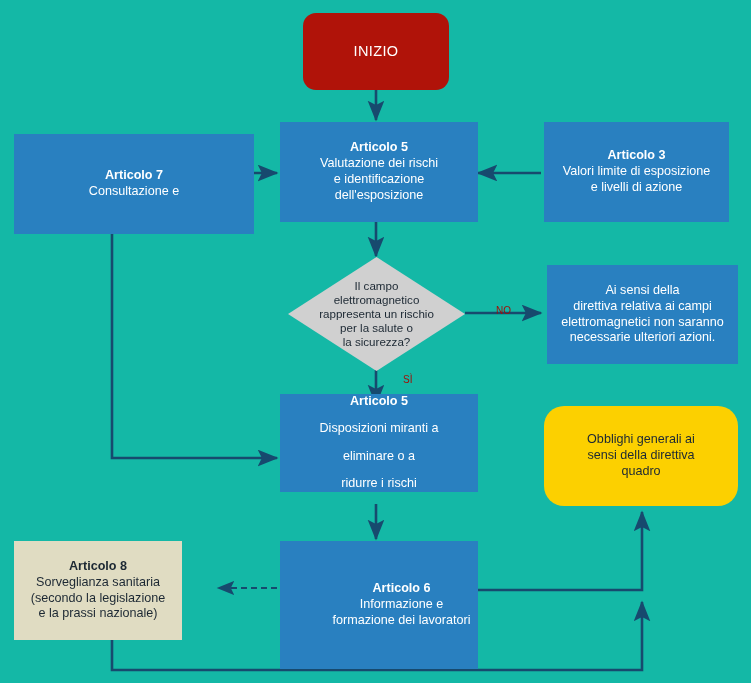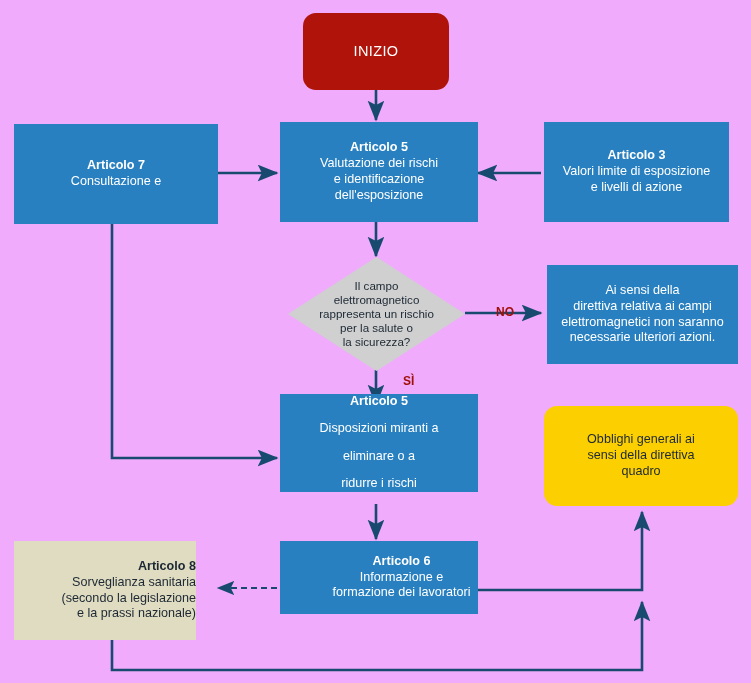--- a/index.html
+++ b/index.html
@@ -7,21 +7,21 @@
     padding: 0;
     background: #ffffff;
   }
   body {
     font-family: "Liberation Sans", sans-serif;
   }
   #canvas {
     position: relative;
     width: 751px;
     height: 683px;
-    background: #f0abfc;
+    background: #14b8a6;
     overflow: hidden;
   }
   #wires {
     position: absolute;
     left: 0;
     top: 0;
     width: 751px;
     height: 683px;
     pointer-events: none;
   }
@@ -52,21 +52,21 @@
     letter-spacing: 0.4px;
   }
   .skin-blue {
     background: #2980c0;
     color: #ffffff;
     font-size: 12.6px;
   }
   .skin-yellow {
     background: #fcd000;
     color: #1c2833;
-    border-radius: 13px;
+    border-radius: 20px;
     font-size: 12.6px;
   }
   .skin-beige {
     background: #e0dcc2;
     color: #1c2833;
     font-size: 12.6px;
   }
   .skin-diamond {
     background: transparent;
     color: #1c2833;
@@ -83,22 +83,22 @@
     clip-path: polygon(50% 0%, 100% 50%, 50% 100%, 0% 50%);
     z-index: -1;
   }
   .diamond-wrap {
     position: relative;
   }
 
   .edge-label {
     position: absolute;
     color: #a01008;
-    font-size: 12px;
-    font-weight: bold;
+    font-size: 10px;
+    font-weight: normal;
     z-index: 4;
     white-space: nowrap;
   }
 </style>
 </head>
 <body>
 
 <div id="canvas">
 
   <svg id="wires" viewBox="0 0 751 683" width="751" height="683" xmlns="http://www.w3.org/2000/svg">
@@ -136,21 +136,21 @@
 
     <g stroke="#174a6e" stroke-width="2.2" fill="none" stroke-dasharray="6,4">
       <path d="M277,588 L218,588" marker-end="url(#ahd)"></path>
     </g>
   </svg>
 
   <div class="node skin-start" style="left:303px; top:13px; width:146px; height:77px;">
     <span class="ln">INIZIO</span>
   </div>
 
-  <div class="node skin-blue" style="left:14px; top:124px; width:204px; height:100px;">
+  <div class="node skin-blue" style="left:14px; top:134px; width:240px; height:100px;">
     <span class="ln ttl">Articolo 7</span>
     <span class="ln">Consultazione e</span>
   </div>
 
   <div class="node skin-blue" style="left:280px; top:122px; width:198px; height:100px;">
     <span class="ln ttl">Articolo 5</span>
     <span class="ln">Valutazione dei rischi</span>
     <span class="ln">e identificazione</span>
     <span class="ln">dell'esposizione</span>
   </div>
@@ -183,28 +183,28 @@
     <span class="ln">eliminare o a</span>
     <span class="ln">ridurre i rischi</span>
   </div>
 
   <div class="node skin-yellow" style="left:544px; top:406px; width:194px; height:100px;">
     <span class="ln">Obblighi generali ai</span>
     <span class="ln">sensi della direttiva</span>
     <span class="ln">quadro</span>
   </div>
 
-  <div class="node skin-beige" style="left:14px; top:541px; width:182px; height:99px;align-items:flex-end;">
+  <div class="node skin-beige" style="left:14px; top:541px; width:168px; height:99px;">
     <span class="ln ttl">Articolo 8</span>
     <span class="ln">Sorveglianza sanitaria</span>
     <span class="ln">(secondo la legislazione</span>
     <span class="ln">e la prassi nazionale)</span>
   </div>
 
-  <div class="node skin-blue" style="left:280px; top:541px; width:198px; height:73px;padding-left:45px;">
+  <div class="node skin-blue" style="left:280px; top:541px; width:198px; height:128px;padding-left:45px;">
     <span class="ln ttl">Articolo 6</span>
     <span class="ln">Informazione e</span>
     <span class="ln">formazione dei lavoratori</span>
   </div>
 
   <div class="edge-label" style="left:496px; top:305px;">NO</div>
   <div class="edge-label" style="left:368px; top:374px;margin-left:35px;">SÌ</div>
 
 </div>
 

